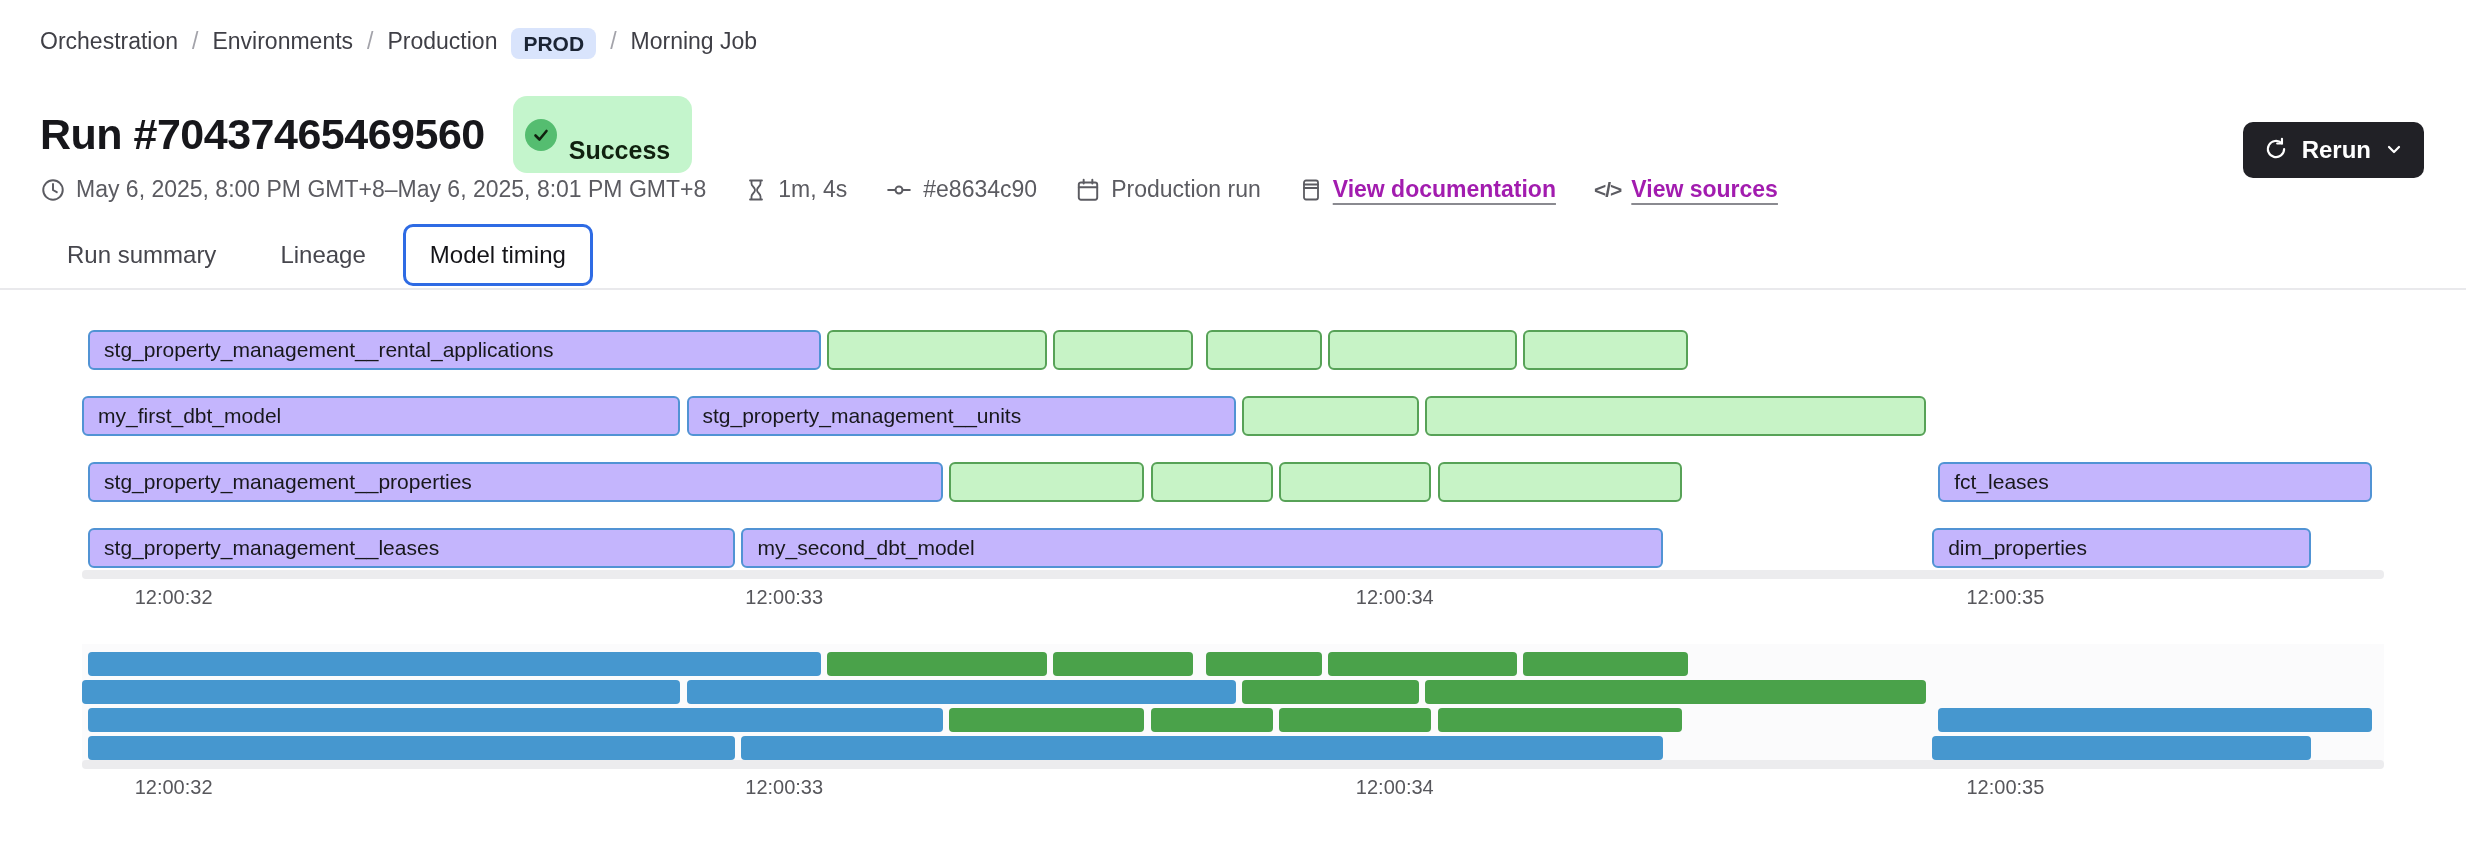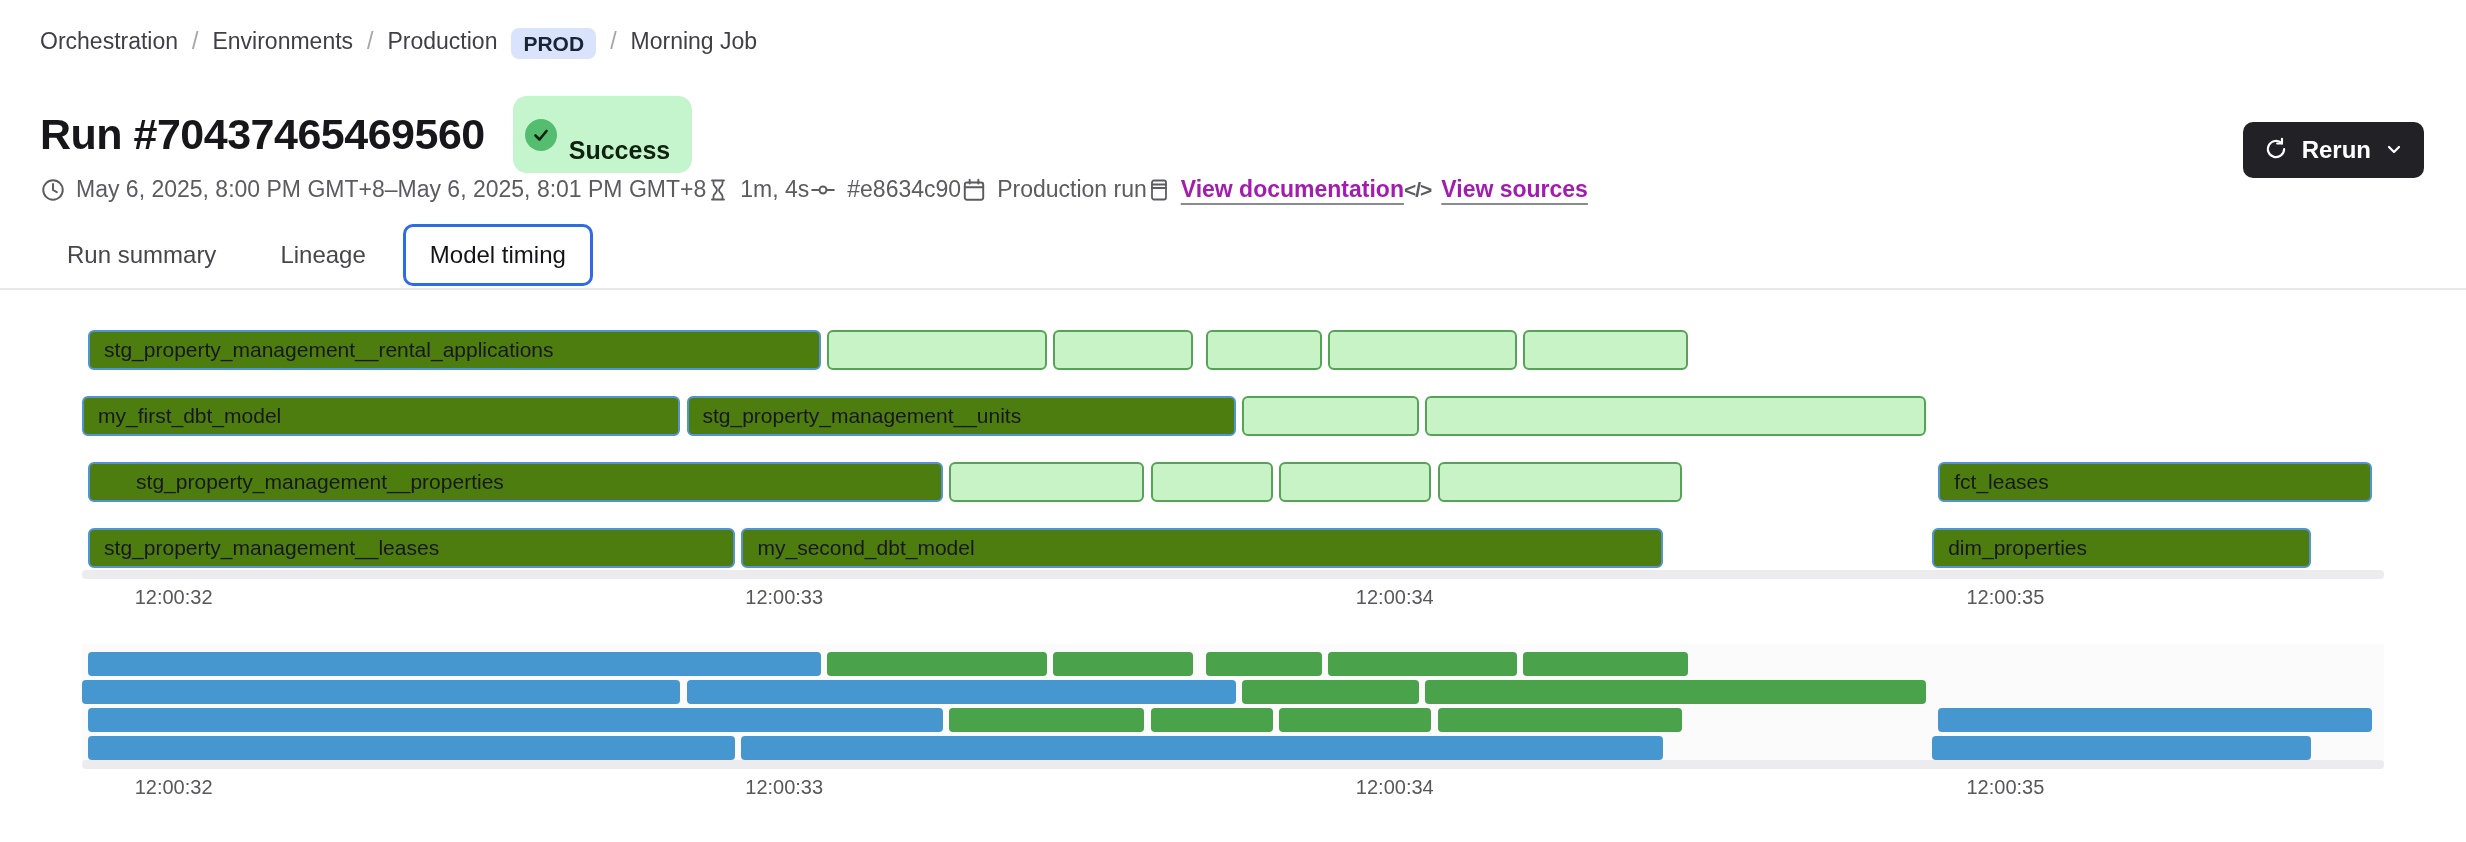--- a/index.html
+++ b/index.html
@@ -22,39 +22,39 @@
     border-radius:14px; padding:8px 22px 8px 12px; }
   .status-dot { width:32px; height:32px; border-radius:50%; background:#55bd70;
     display:flex; align-items:center; justify-content:center; }
   .status-label { font-size:25px; font-weight:600; color:#10210f;margin-top:32px; }
   
   .rerun-btn { position:absolute; right:42px; top:122px; height:56px; background:#212126;
     color:#fff; border:none; border-radius:10px; display:flex; align-items:center; gap:13px;
     padding:0 20px; cursor:pointer; }
   .rerun-label { font-size:24px; font-weight:700; color:#fff; }
   
-  .meta-row { position:absolute; left:40px; top:176px; display:flex; align-items:center; 
+  .meta-row { position:absolute; left:40px; top:176px; display:flex; align-items:center; gap:38px;
     font-size:23px; color:#5b5b61; }
   .meta-item { display:flex; align-items:center; gap:10px; white-space:nowrap; }
   .meta-item .ic { display:flex; align-items:center; color:#5b5b61; }
   .meta-link { color:#a21caf; font-weight:600; text-decoration:underline;
     text-decoration-color:#8a8a90; text-underline-offset:6px; text-decoration-thickness:2px; cursor:pointer; }
   .code-glyph { font-size:21px; letter-spacing:-1px; color:#5b5b61; font-weight:600; }
   
   .tabs { position:absolute; left:40px; top:224px; display:flex; align-items:center; gap:10px; }
   .tab { font-size:24px; color:#46464d; padding:14px 24px; border:3px solid transparent;
     border-radius:10px; cursor:pointer; white-space:nowrap; }
   .tab.selected { color:#141418; border-color:#2e6be4; background:#fff; font-weight:500; }
   .tabs-divider { position:absolute; left:0; top:288px; width:2466px; height:2px; background:#e9e9ec; }
   
   .chart-area { position:absolute; left:82px; top:310px; width:2302px; height:500px; }
   .g-row { position:absolute; left:0; width:100%; height:40px; }
   .g-bar { position:absolute; top:0; height:40px; border-radius:6px; border:2.5px solid transparent;
     display:flex; align-items:center; overflow:hidden; cursor:pointer; }
-  .g-bar.blue  { background:#4d7c0f; border-color:#5193d4; }
+  .g-bar.blue  { background:#c4b5fd; border-color:#5193d4; }
   .g-bar.green { background:#c7f3c6; border-color:#57a257; }
   .g-label { font-size:21px; color:#18181c; padding-left:14px; white-space:nowrap; }
   .track-band { position:absolute; left:0; width:100%; height:9px; background:#ececee; border-radius:4px; }
   .axis-row { position:absolute; left:0; width:100%; height:26px; }
   .axis-label { position:absolute; transform:translateX(-50%); font-size:20px; color:#57575c; white-space:nowrap; }
   
   .m-bar { position:absolute; height:24px; border-radius:4px; cursor:pointer; }
   .m-bar.blue  { background:#4697cf; }
   .m-bar.green { background:#4aa24a; }
   .minimap-bg { position:absolute; background:#fbfbfc; }
@@ -176,21 +176,21 @@
           <div class="g-bar blue" style="left: 0%; width: 25.995%;">
             <span class="g-label">my_first_dbt_model</span>
           </div>
           <div class="g-bar blue" style="left: 26.26%; width: 23.873%;">
             <span class="g-label">stg_property_management__units</span>
           </div>
           <div class="g-bar green" style="left: 50.398%; width: 7.692%;"></div>
           <div class="g-bar green" style="left: 58.355%; width: 21.751%;"></div>
         </div>
         <div class="g-row" style="top: 152px;">
-          <div class="g-bar blue" style="left: 0.265%; width: 37.135%; padding-left: 32px;">
+          <div class="g-bar blue" style="left: 0.265%; width: 37.135%;">
             <span class="g-label">stg_property_management__properties</span>
           </div>
           <div class="g-bar green" style="left: 37.666%; width: 8.488%;"></div>
           <div class="g-bar green" style="left: 46.419%; width: 5.305%;"></div>
           <div class="g-bar green" style="left: 51.989%; width: 6.631%;"></div>
           <div class="g-bar green" style="left: 58.886%; width: 10.61%;"></div>
           <div class="g-bar blue" style="left: 80.637%; width: 18.833%;">
             <span class="g-label">fct_leases</span>
           </div>
         </div>

